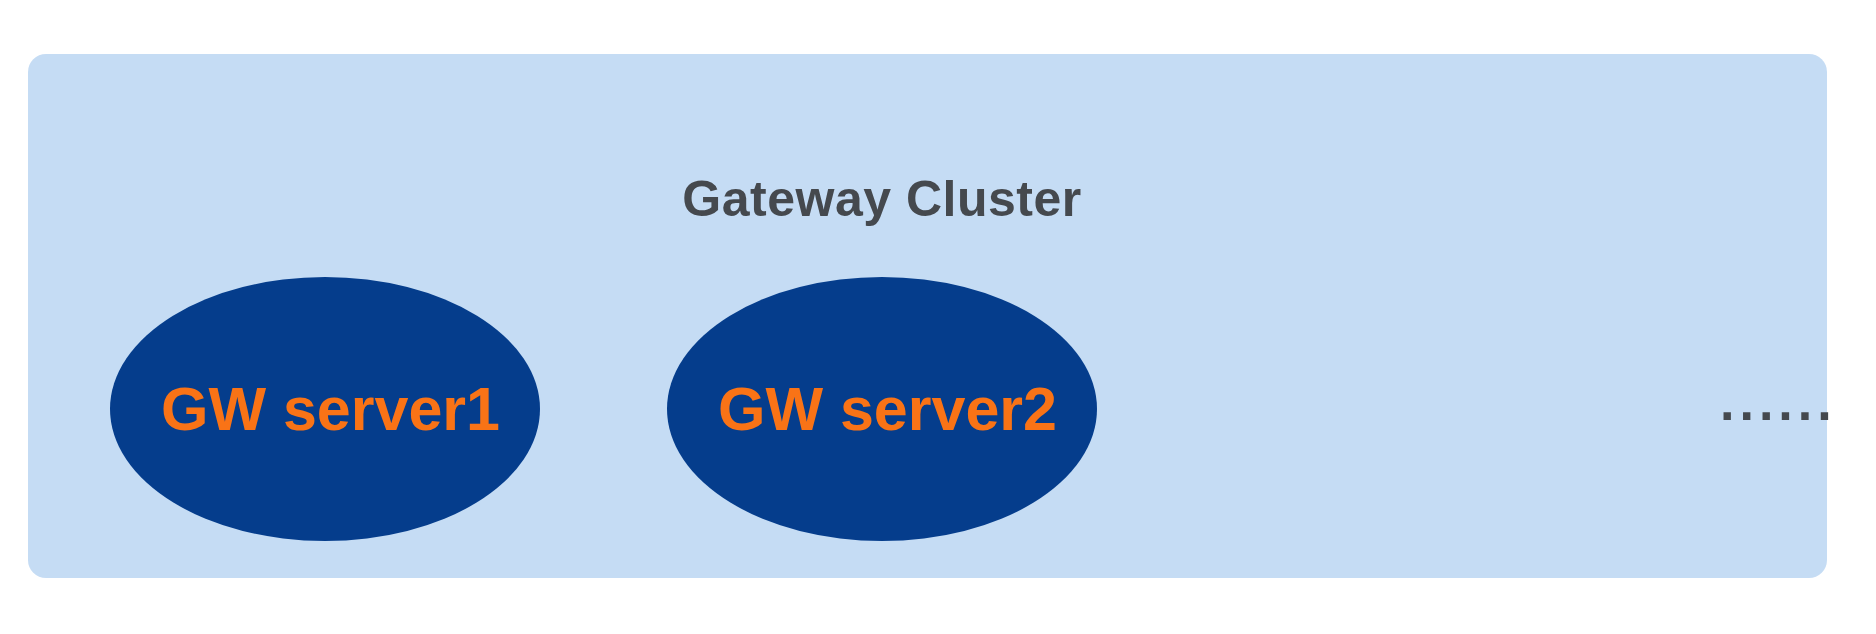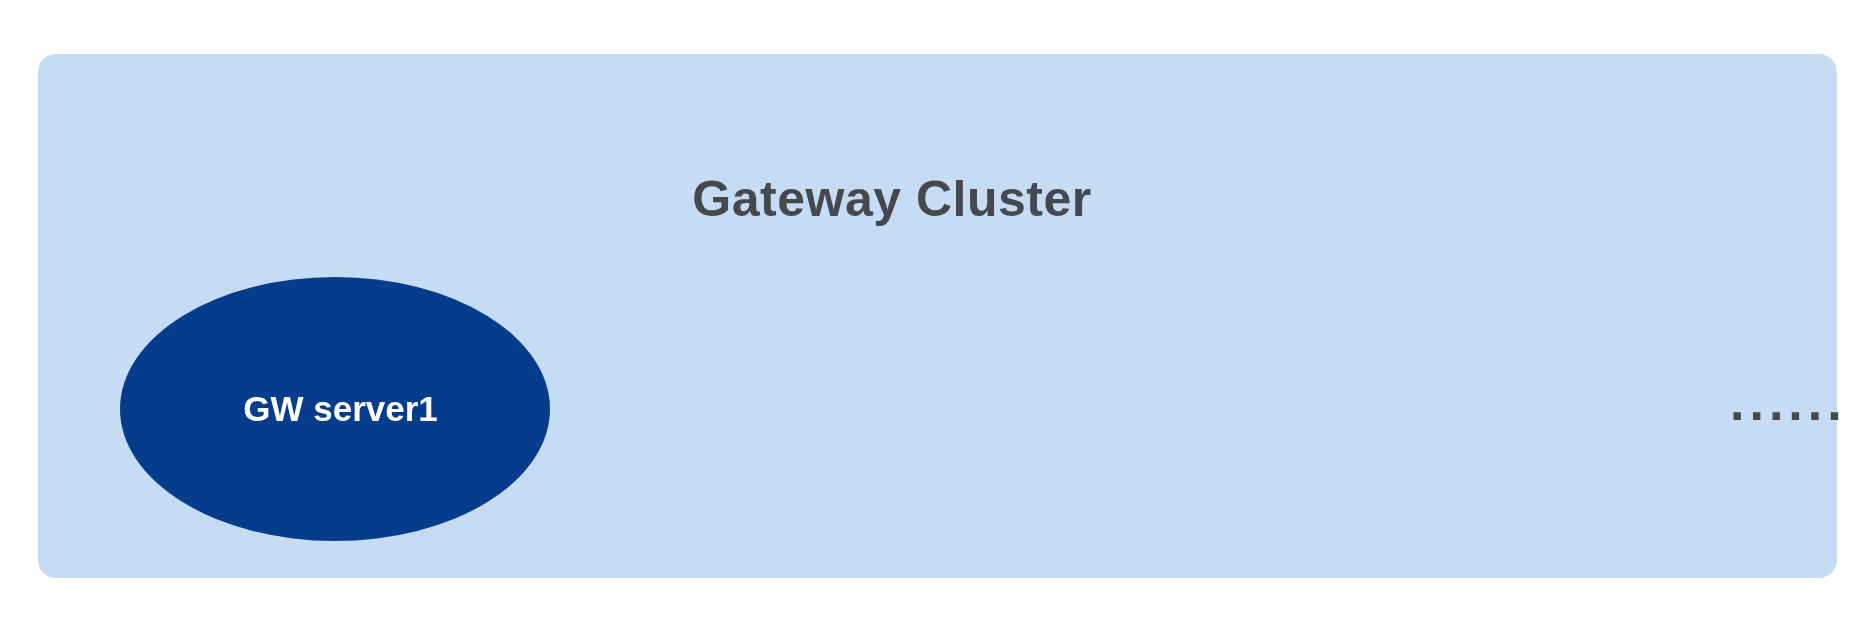--- a/index.html
+++ b/index.html
@@ -5,21 +5,21 @@
   * { margin: 0; padding: 0; box-sizing: border-box; }
   html, body {
     width: 1876px; height: 634px;
     background: #ffffff;
     font-family: "Liberation Sans", "DejaVu Sans", sans-serif;
     overflow: hidden;
     position: relative;
   }
   .panel {
     position: absolute;
-    left: 38px; top: 54px;
+    left: 28px; top: 54px;
     width: 1799px; height: 524px;
     background: #c5dcf4;
     border-radius: 18px;
   }
   .cluster-title {
     position: absolute;
     left: 854px; top: 116px;
     transform: translateX(-50%);
     font-size: 50px;
     font-weight: 700;
@@ -34,22 +34,22 @@
     background: #053d8c;
     border-radius: 50%;
     display: flex;
     align-items: center;
     justify-content: center;
   }
   .ellipse-1 { left: 82px; }
   .ellipse-2 { left: 639px; }
   .ellipse-3 { left: 1185px; }
   .ellipse-label {
-    color: #ffffff;
-    font-size: 35px;
+    color: #f97316;
+    font-size: 61px;
     font-weight: 700;
     white-space: nowrap;
     margin-left: 11px;
   }
   .more-dots {
     position: absolute;
     left: 1692px; top: 322px;
     font-size: 52px;
     font-weight: 700;
     color: #45494e;
@@ -61,16 +61,19 @@
 </head>
 <body>
 
 <div class="panel">
   <div class="cluster-title">Gateway Cluster</div>
 
   <div class="ellipse ellipse-1">
     <span class="ellipse-label">GW server1</span>
   </div>
 
+  <div class="ellipse ellipse-2">
+    <span class="ellipse-label">GW server2</span>
+  </div>
 
 
   <span class="more-dots">......</span>
 </div>
 
 </body></html>

